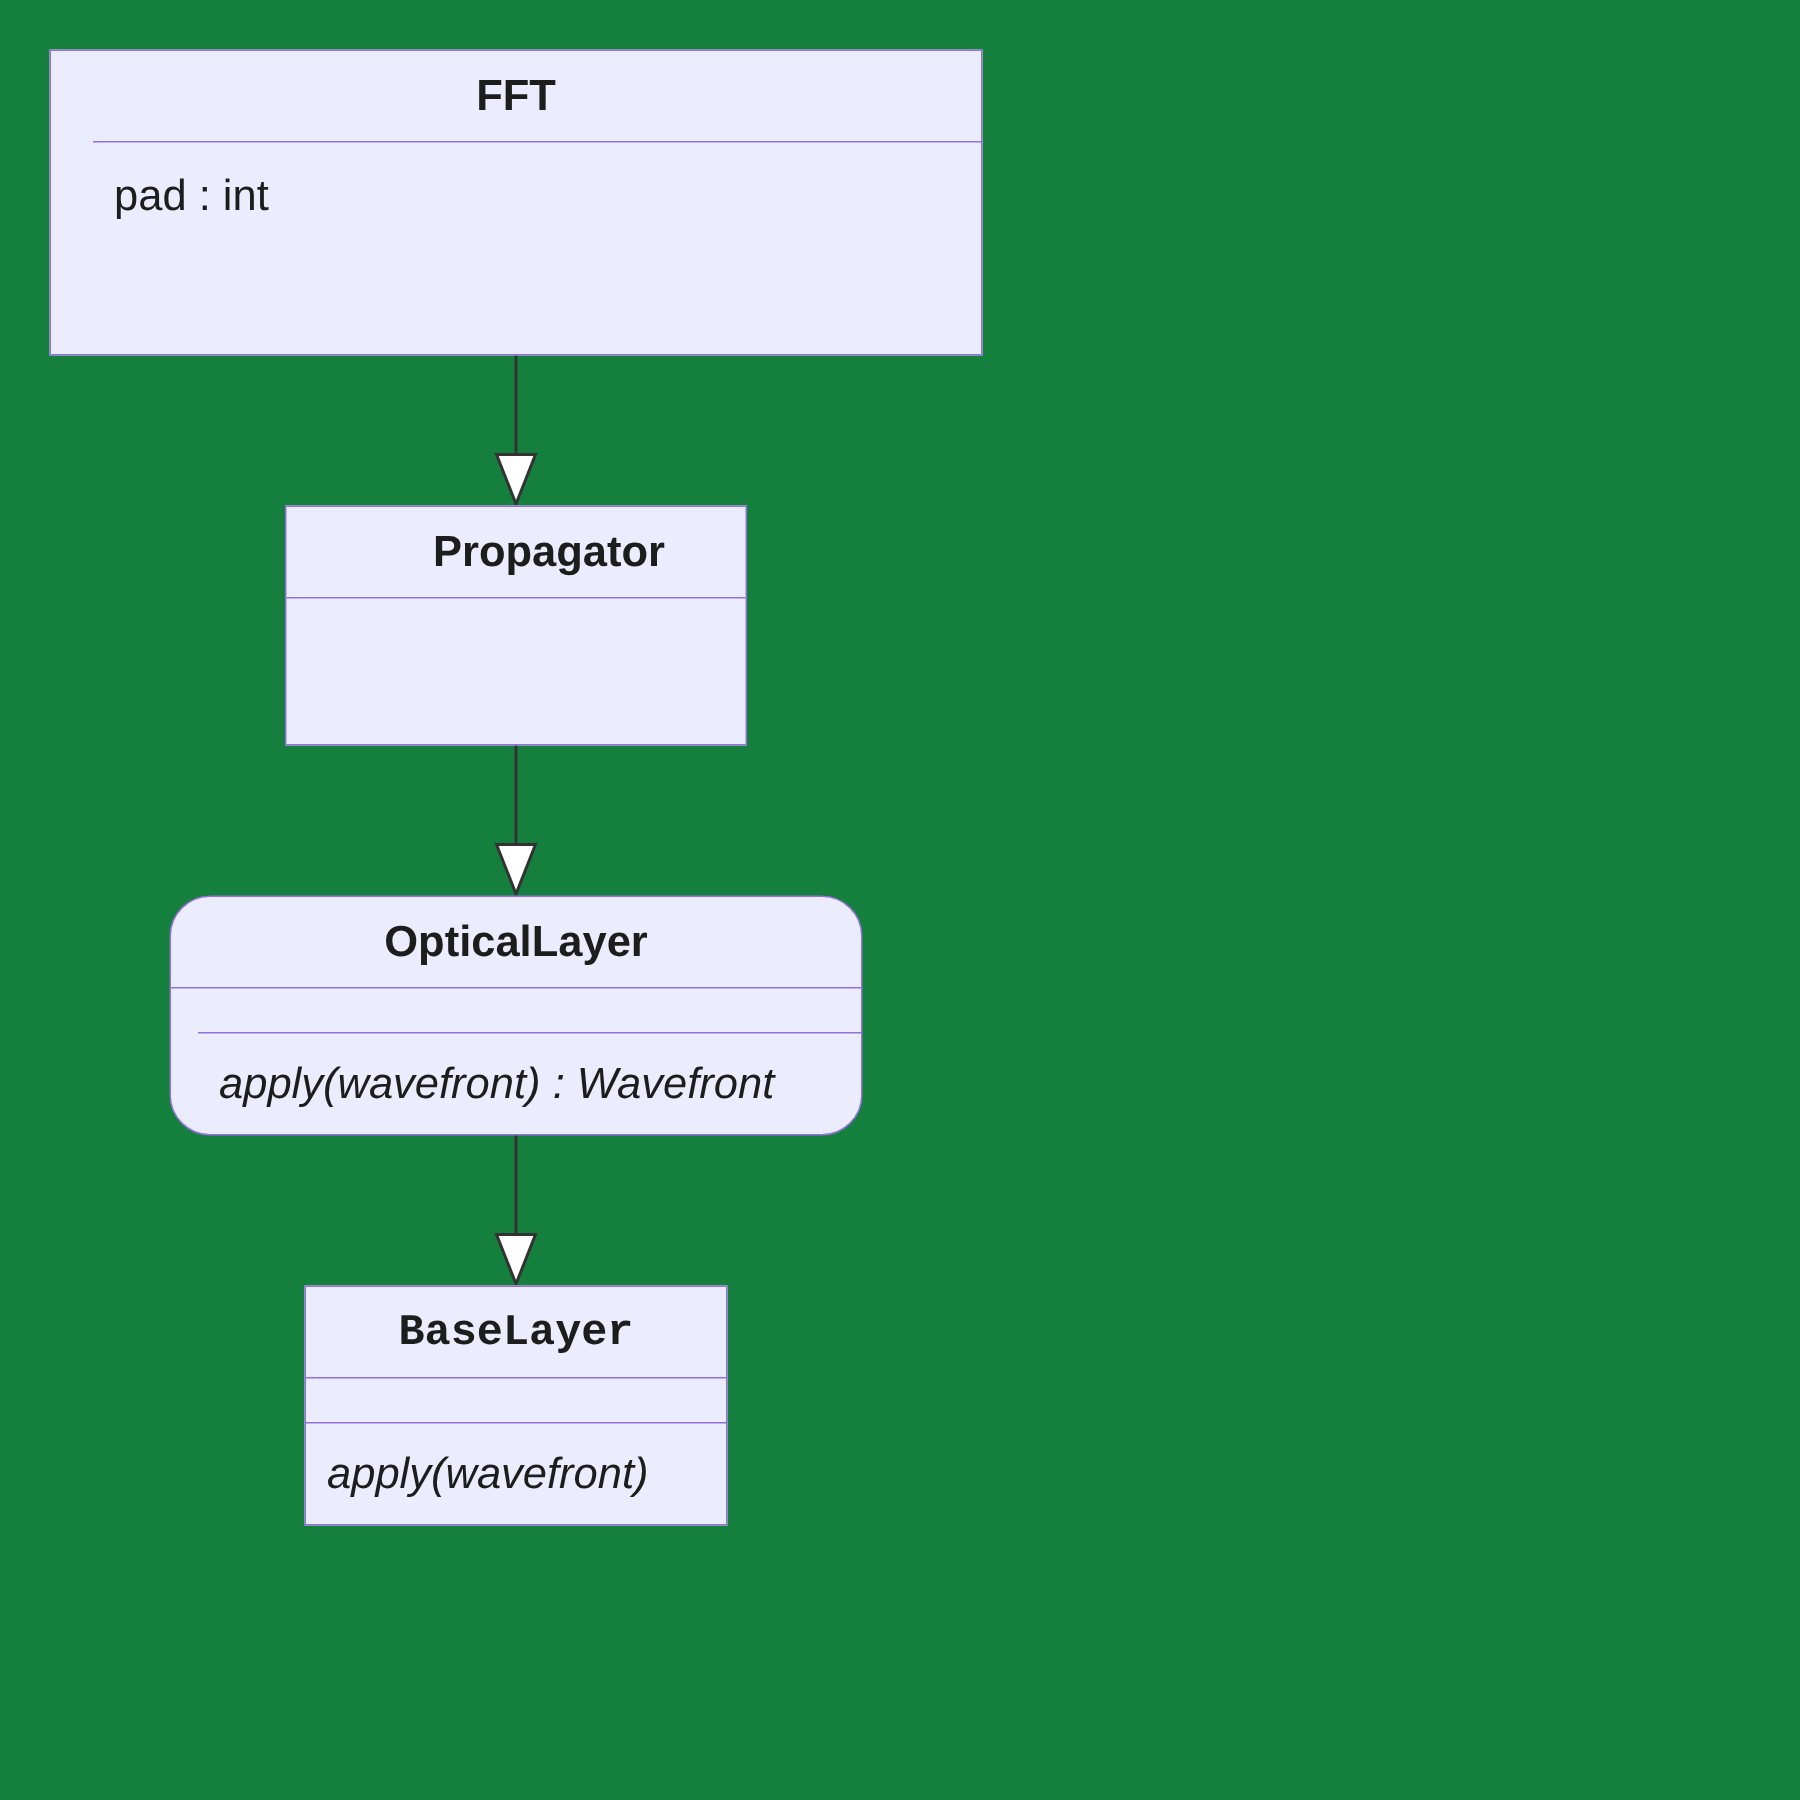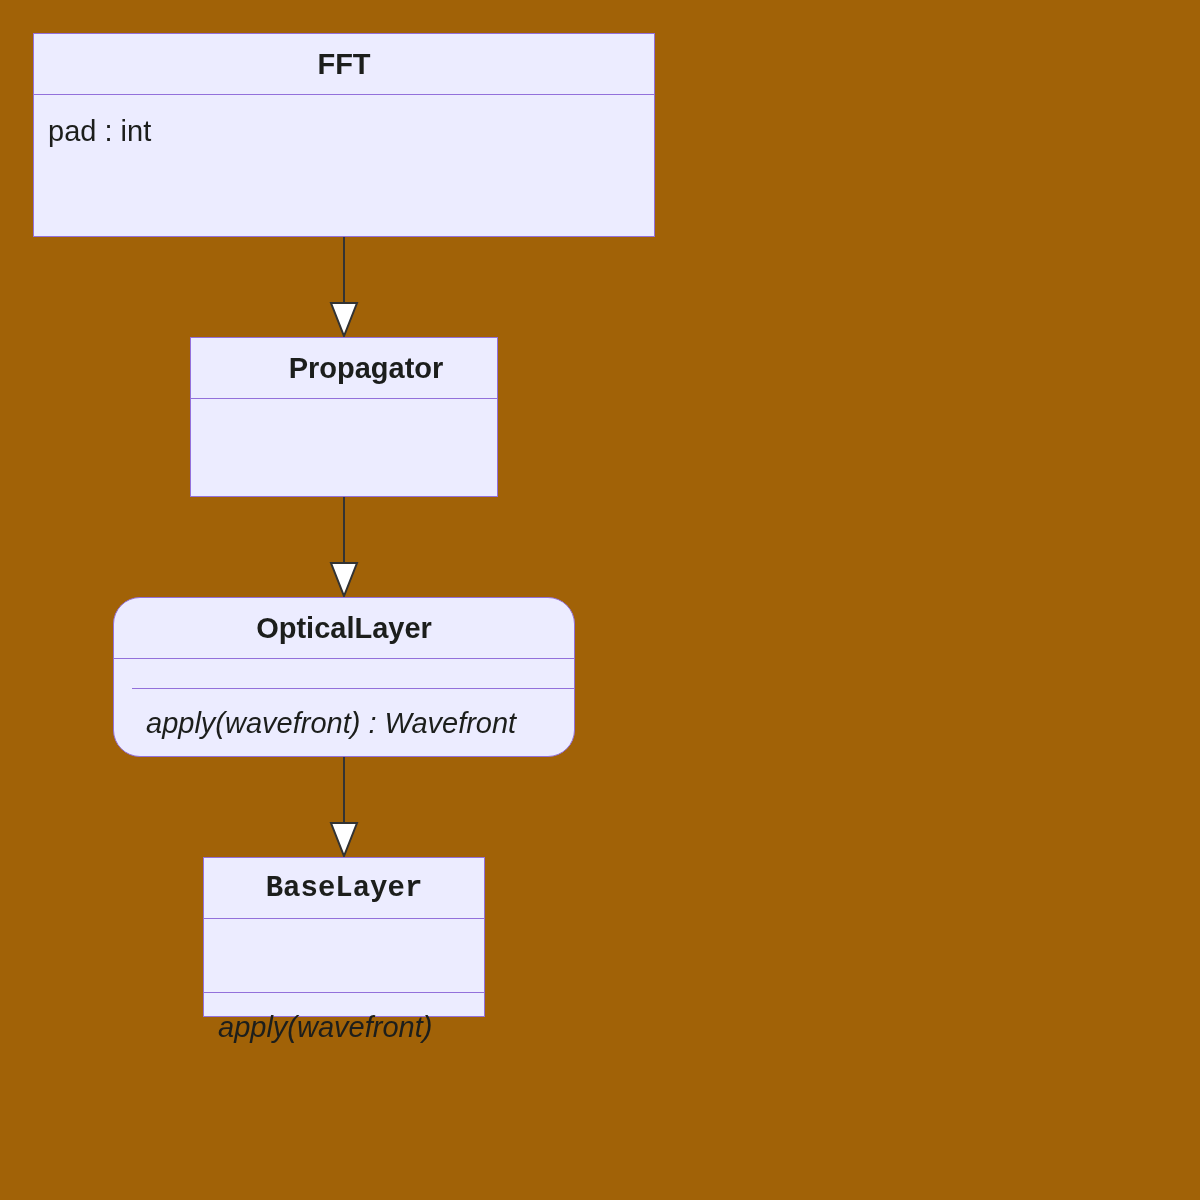--- a/index.html
+++ b/index.html
@@ -5,21 +5,21 @@
   html, body {
     margin: 0;
     padding: 0;
     background: #ffffff;
     font-family: "Liberation Sans", "DejaVu Sans", sans-serif;
   }
   .canvas {
     position: relative;
     width: 1200px;
     height: 1200px;
-    background: #a16207;
+    background: #15803d;
     overflow: hidden;
   }
   .class-box {
     position: absolute;
     background: #ECECFF;
     border: 1.5px solid #9370DB;
     box-sizing: border-box;
     color: #1c1e1c;
   }
   .compartment {
@@ -43,37 +43,37 @@
   .italic {
     font-style: italic;
   }
   .arrow {
     position: absolute;
     width: 34px;
   }
   
   #box-fft        { left: 33px;  top: 33px;  width: 622px; height: 204px; }
   #box-fft .title   { height: 60px; }
-  #box-fft .attrs   { height: 74px; }
+  #box-fft .attrs   { height: 74px; margin-left: 28px; }
   #box-fft .methods { height: 70px; }
 
   #box-propagator { left: 190px; top: 337px; width: 308px; height: 160px; }
   #box-propagator .title   { height: 60px; margin-left: 44px; }
   #box-propagator .attrs   { height: 76px; }
   #box-propagator .methods { height: 24px; }
 
   #box-opticallayer { left: 113px; top: 597px; width: 462px; height: 160px; border-radius: 27px; }
   #box-opticallayer .title   { height: 60px; }
   #box-opticallayer .attrs   { height: 30px; }
   #box-opticallayer .methods { height: 70px; margin-left: 18px; }
 
   #box-baselayer  { left: 203px; top: 857px; width: 282px; height: 160px; }
   #box-baselayer .title   { height: 60px; font-family: Liberation Mono, monospace; }
   #box-baselayer .attrs   { height: 30px; }
-  #box-baselayer .methods { height: 70px; margin-top: 44px; }
+  #box-baselayer .methods { height: 70px; }
 
   #arrow-1 { left: 327px; top: 237px; height: 100px; }
   #arrow-2 { left: 327px; top: 497px; height: 100px; }
   #arrow-3 { left: 327px; top: 757px; height: 100px; }
 </style>
 </head>
 <body>
 
 <div class="canvas">
 

